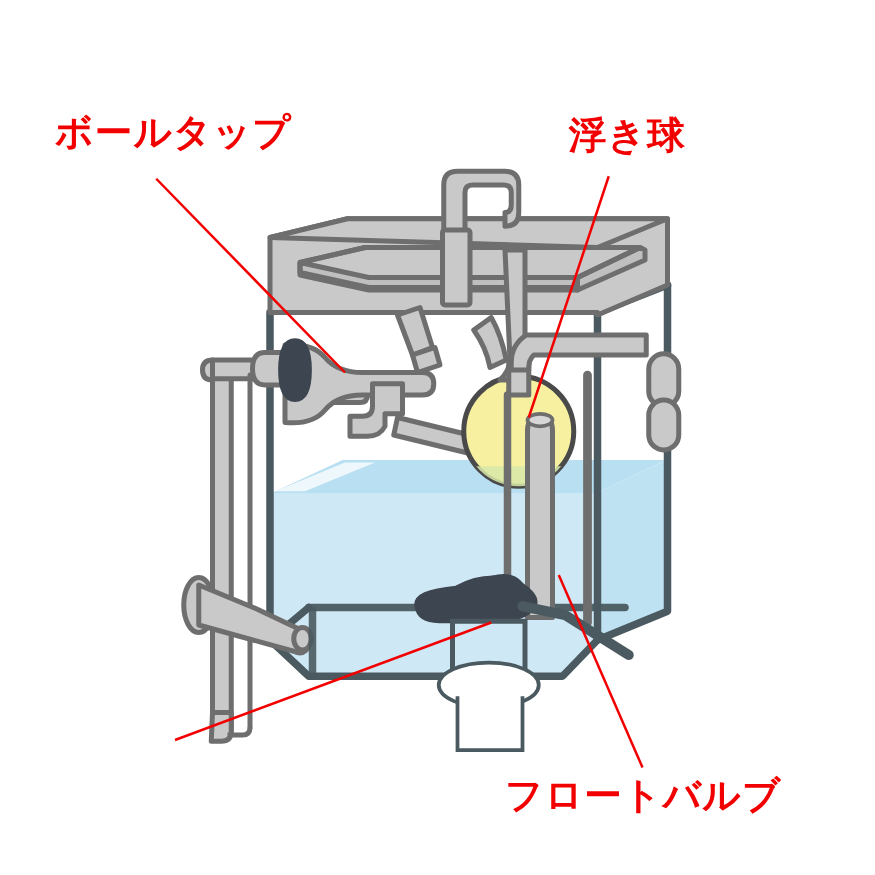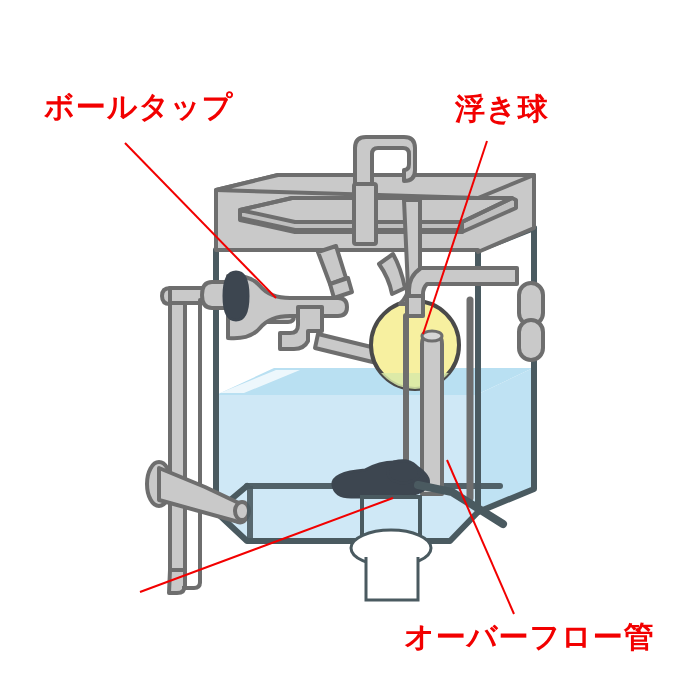--- a/index.html
+++ b/index.html
@@ -206,15 +206,15 @@
       <line class="leader" x1="140" y1="592" x2="393" y2="498"></line>
       <line class="leader" x1="447" y1="460" x2="514" y2="614"></line>
     </g>
   </svg>
 
   <div class="label-text" id="label-ball-tap" style="color: rgb(242, 0, 0);">ボールタップ</div>
 
   <div class="label-text" id="label-float-ball" style="color: rgb(242, 0, 0);">浮き球</div>
 
 
-  <div class="label-text" id="label-overflow" style="color: rgb(242, 0, 0);">オーバーフロー管</div>
+  <div class="label-text" id="label-overflow" style="color: rgb(242, 0, 0);">フロートバルブ</div>
 
 </div>
 
 </body></html>

